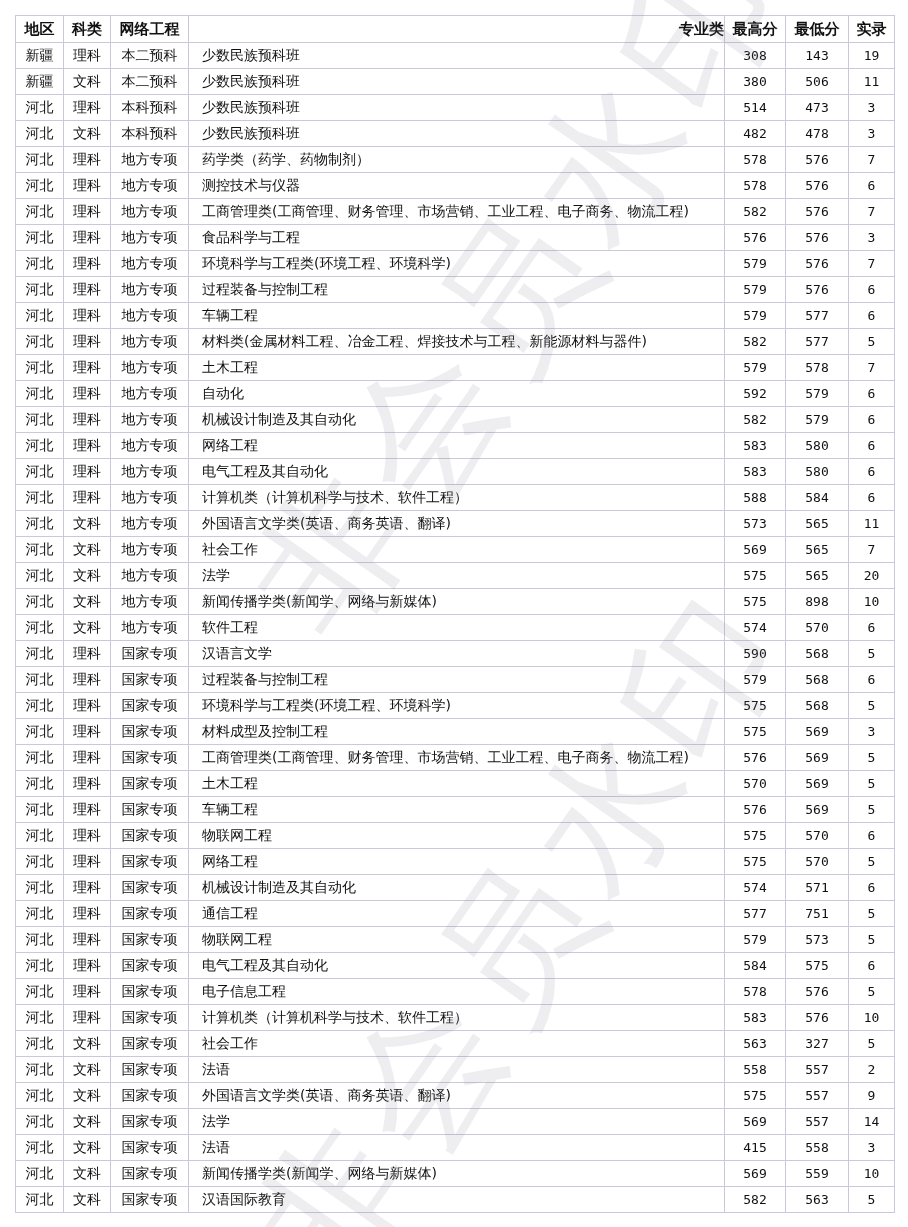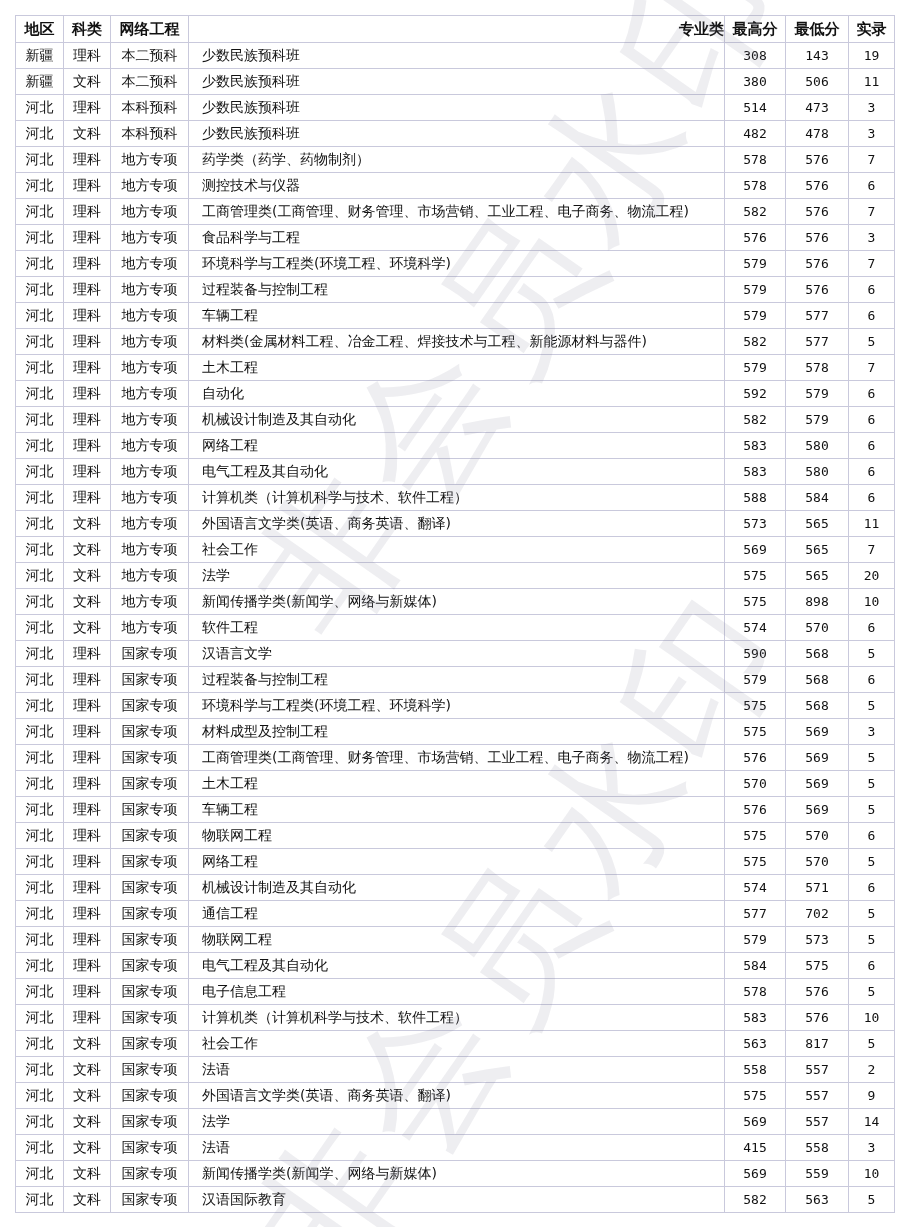--- a/index.html
+++ b/index.html
@@ -347,21 +347,21 @@
           <td class="num">574</td>
           <td class="num">571</td>
           <td class="num">6</td>
         </tr>
         <tr>
           <td class="c">河北</td>
           <td class="c">理科</td>
           <td class="c">国家专项</td>
           <td class="major">通信工程</td>
           <td class="num">577</td>
-          <td class="num">702</td>
+          <td class="num">751</td>
           <td class="num">5</td>
         </tr>
         <tr>
           <td class="c">河北</td>
           <td class="c">理科</td>
           <td class="c">国家专项</td>
           <td class="major">物联网工程</td>
           <td class="num">579</td>
           <td class="num">573</td>
           <td class="num">5</td>
@@ -392,21 +392,21 @@
           <td class="num">583</td>
           <td class="num">576</td>
           <td class="num">10</td>
         </tr>
         <tr>
           <td class="c">河北</td>
           <td class="c">文科</td>
           <td class="c">国家专项</td>
           <td class="major">社会工作</td>
           <td class="num">563</td>
-          <td class="num">817</td>
+          <td class="num">327</td>
           <td class="num">5</td>
         </tr>
         <tr>
           <td class="c">河北</td>
           <td class="c">文科</td>
           <td class="c">国家专项</td>
           <td class="major">法语</td>
           <td class="num">558</td>
           <td class="num">557</td>
           <td class="num">2</td>

